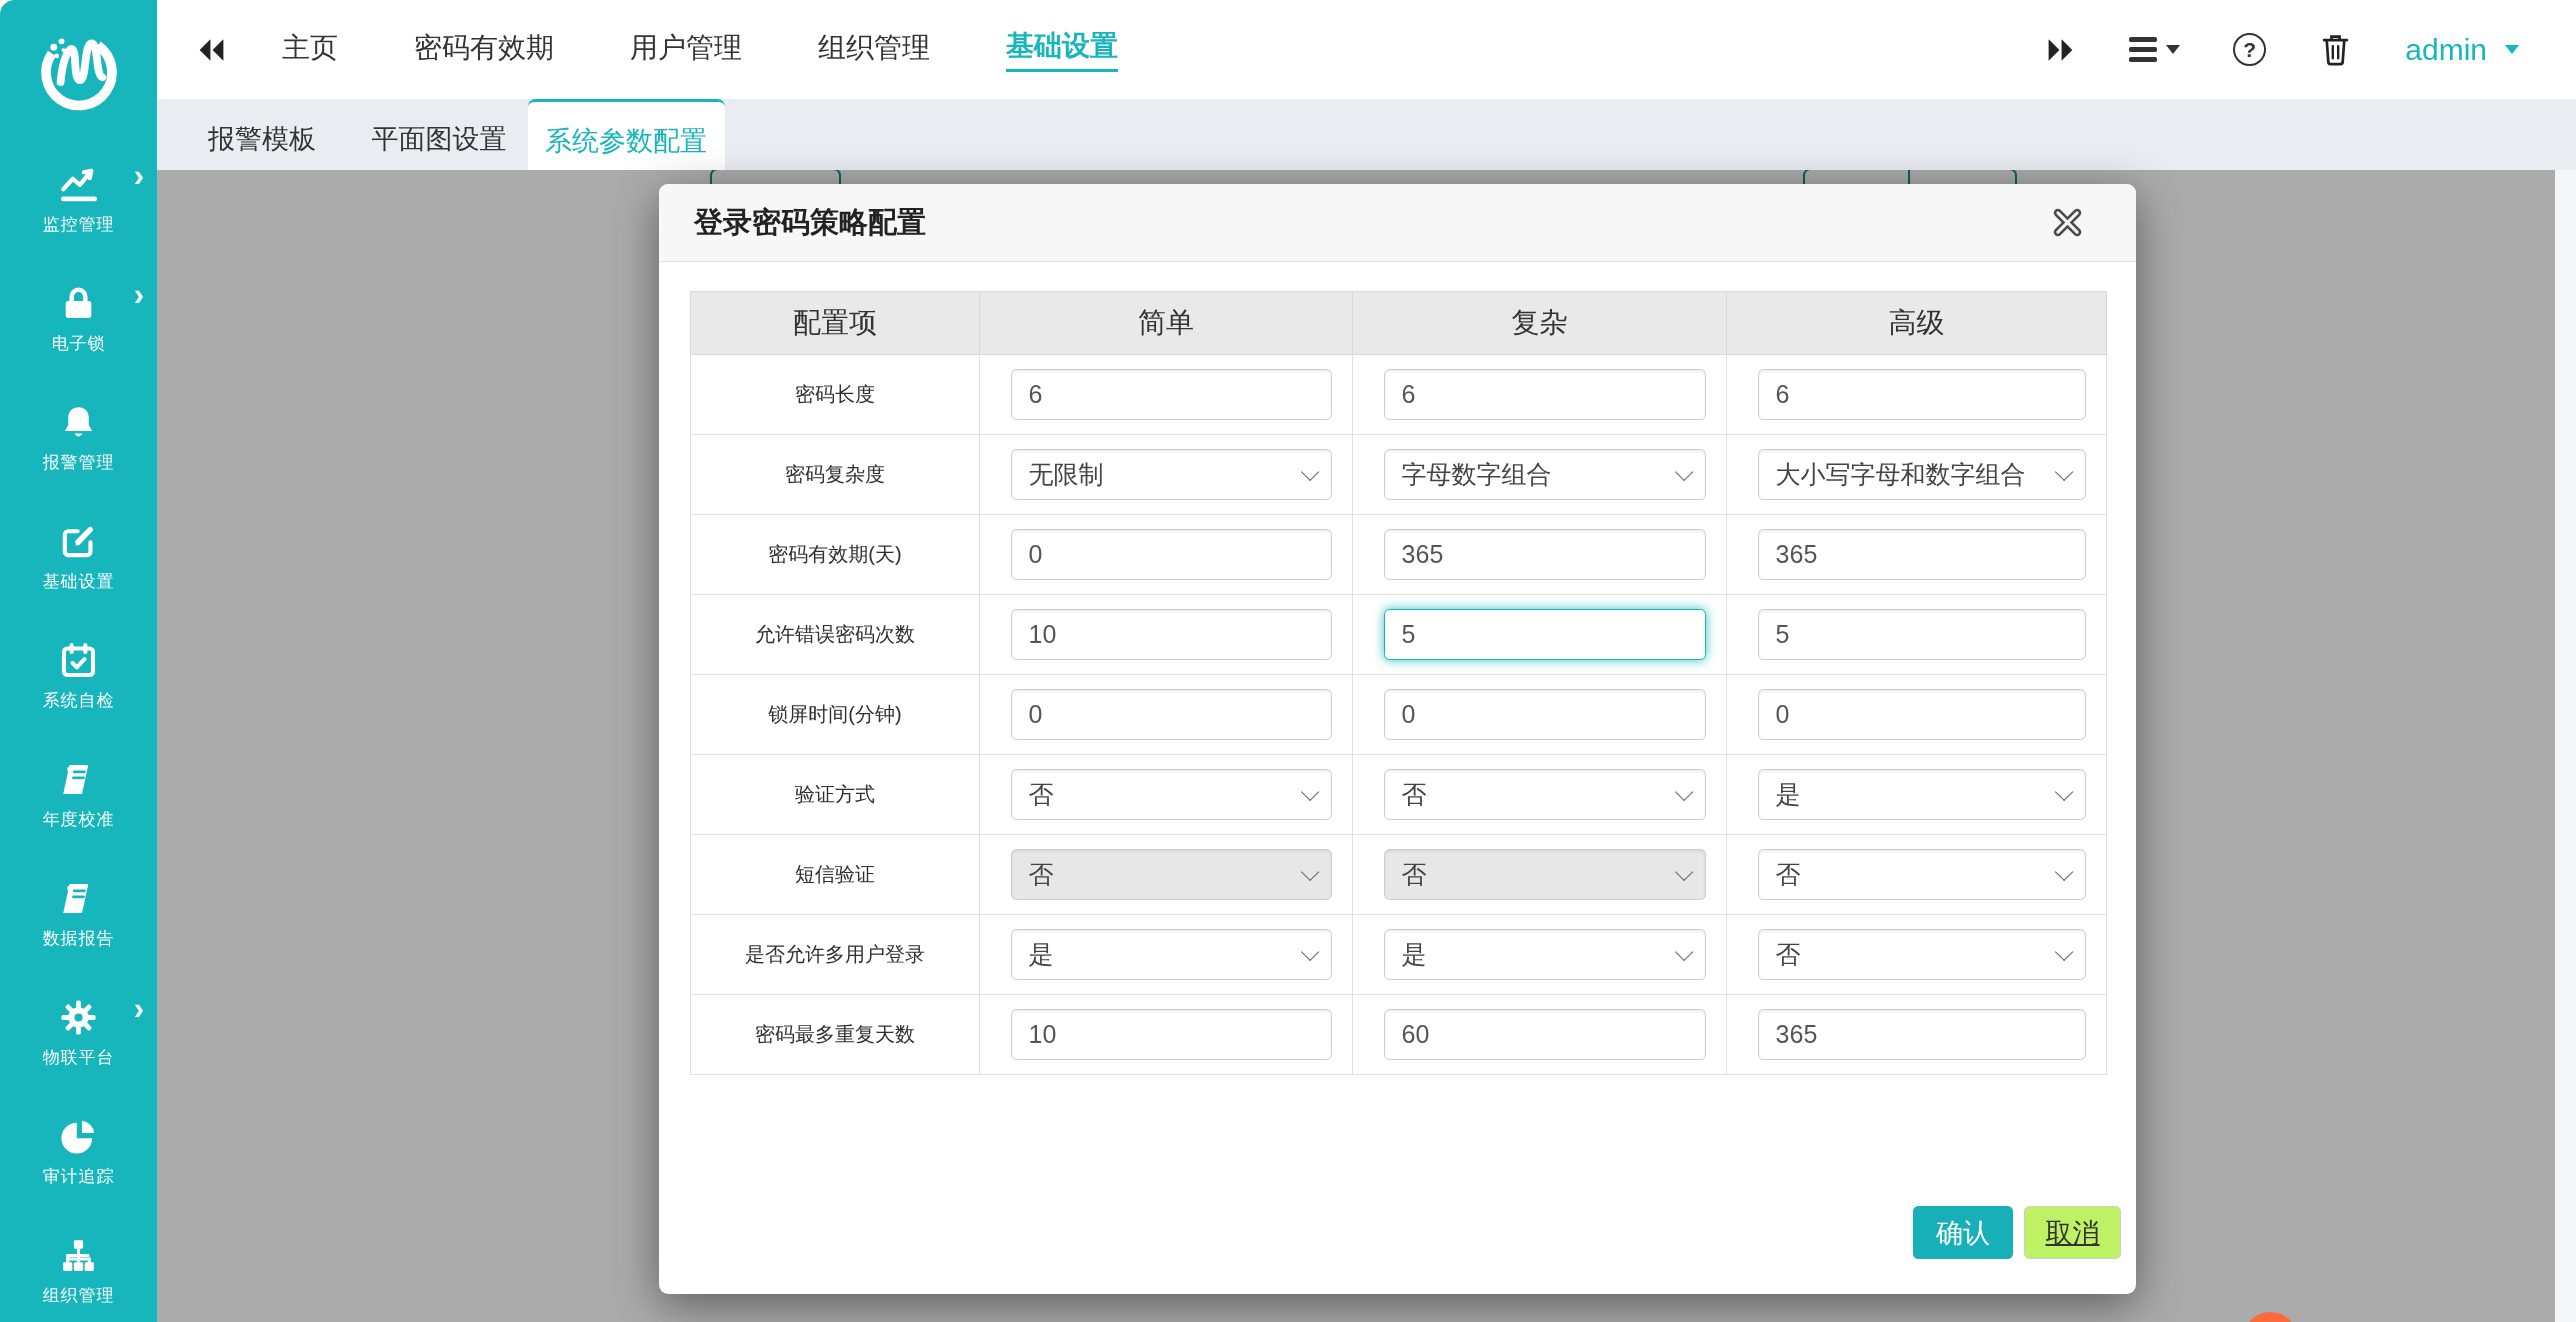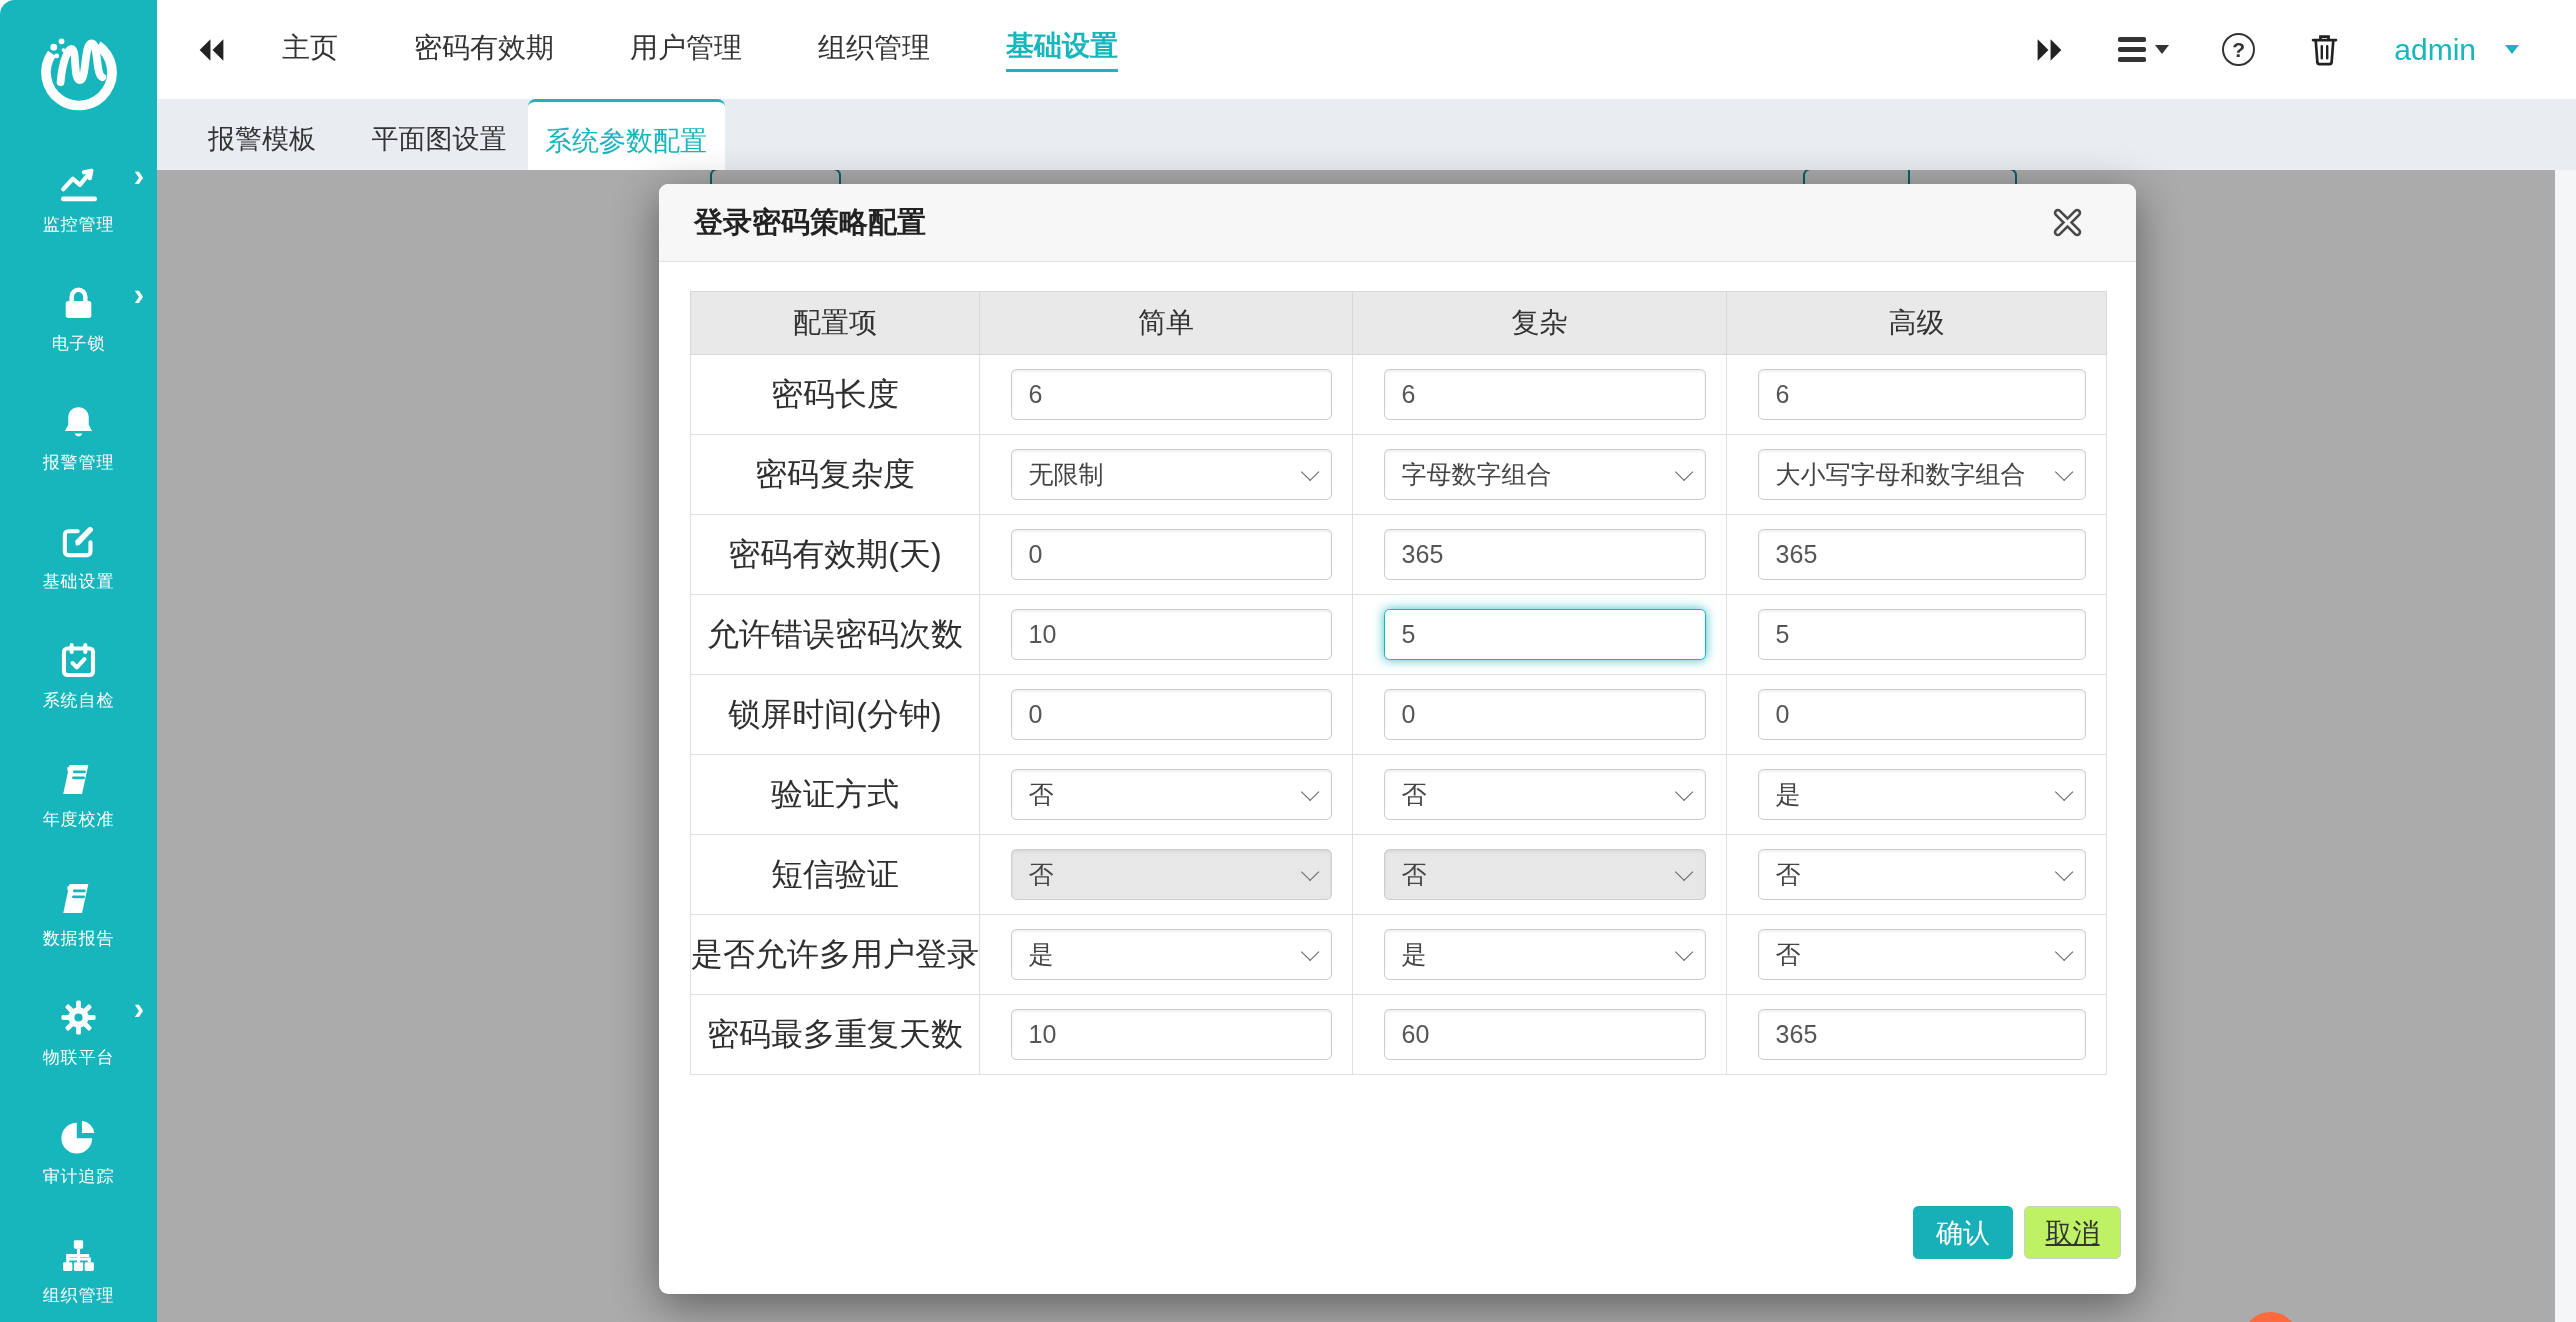--- a/index.html
+++ b/index.html
@@ -29,21 +29,21 @@
   .nav-item.active { color:#17b6bc; font-weight:bold; border-bottom:3.7px solid #17b6bc; }
   .top-right { margin-left:auto; display:flex; align-items:center; gap:53px; padding-right:57px; }
   .tr-icon { display:flex; align-items:center; cursor:pointer; }
   .menu-icon { display:flex; align-items:center; gap:9.2px; }
   .menu-bars { display:flex; flex-direction:column; gap:5.5px; }
   .menu-bars i { display:block; width:28px; height:4.6px; background:#333; border-radius:1.8px; }
   .caret-down { width:0; height:0; border-left:7.4px solid transparent; border-right:7.4px solid transparent; border-top:9.2px solid #333; }
   .caret-down.teal { border-top-color:#17b6bc; }
   .help-circle { width:33px; height:33px; border:2.8px solid #333; border-radius:50%;
     display:flex; align-items:center; justify-content:center; font-size:21px; font-weight:bold; color:#333; }
-  .user-box { display:flex; align-items:center; gap:29px; cursor:pointer; }
+  .user-box { display:flex; align-items:center; gap:18px; cursor:pointer; }
   .user-name { color:#17b6bc; font-size:30px; }
 
   
   .tabsbar { position:absolute; left:157px; top:99px; width:2419px; height:80px;
     background:#e9edf2; display:flex; align-items:stretch; }
   .tab { display:flex; align-items:center; justify-content:center; font-size:27px;
     color:#333; cursor:pointer; width:177px; }
   .tab:first-child { margin-left:16.6px; }
   .tab.active { width:197px; background:#fff; color:#17b6bc; border-top:3.7px solid #17b6bc;
     border-top-left-radius:7.4px; border-top-right-radius:7.4px; }
@@ -68,21 +68,21 @@
     display:flex; align-items:center; padding:0 52px 0 35px; }
   .modal-title { font-size:29px; font-weight:bold; color:#222; }
   .modal-close { margin-left:auto; cursor:pointer; display:flex; align-items:center; }
 
   .cfg-table { position:absolute; left:31px; top:107px; width:1416px;
     border-collapse:collapse; table-layout:fixed; }
   .cfg-table th, .cfg-table td { border:0.9px solid #e0e0e0; }
   .cfg-table th { height:63px; background:#e9e9e9; border-color:#d8d8d8;
     font-size:28px; font-weight:normal; color:#333; }
   .cfg-table td { height:80px; }
-  .cfg-table td.lbl { text-align:center; font-size:32px; color:#2f2f2f; }
+  .cfg-table td.lbl { text-align:center; font-size:20px; color:#2f2f2f; }
   .cfg-table td.ctl { padding:0 20px 0 31px; }
 
   .txt-input { width:100%; height:51px; border:1.8px solid #ccc; border-radius:5.5px;
     padding:0 16.6px; font-size:25px; color:#555; background:#fff; outline:none;
     box-shadow:inset 0 1.8px 2.8px rgba(0,0,0,0.07);
     font-family:"Liberation Sans","DejaVu Sans",sans-serif; }
   .txt-input.focused { border-color:#17b6bc; box-shadow:0 0 11px rgba(23,182,188,0.85); }
 
   .sel { width:100%; height:51px; border:1.8px solid #ccc; border-radius:5.5px;
     background:#fff; display:flex; align-items:center; padding:0 16.6px; cursor:pointer;

